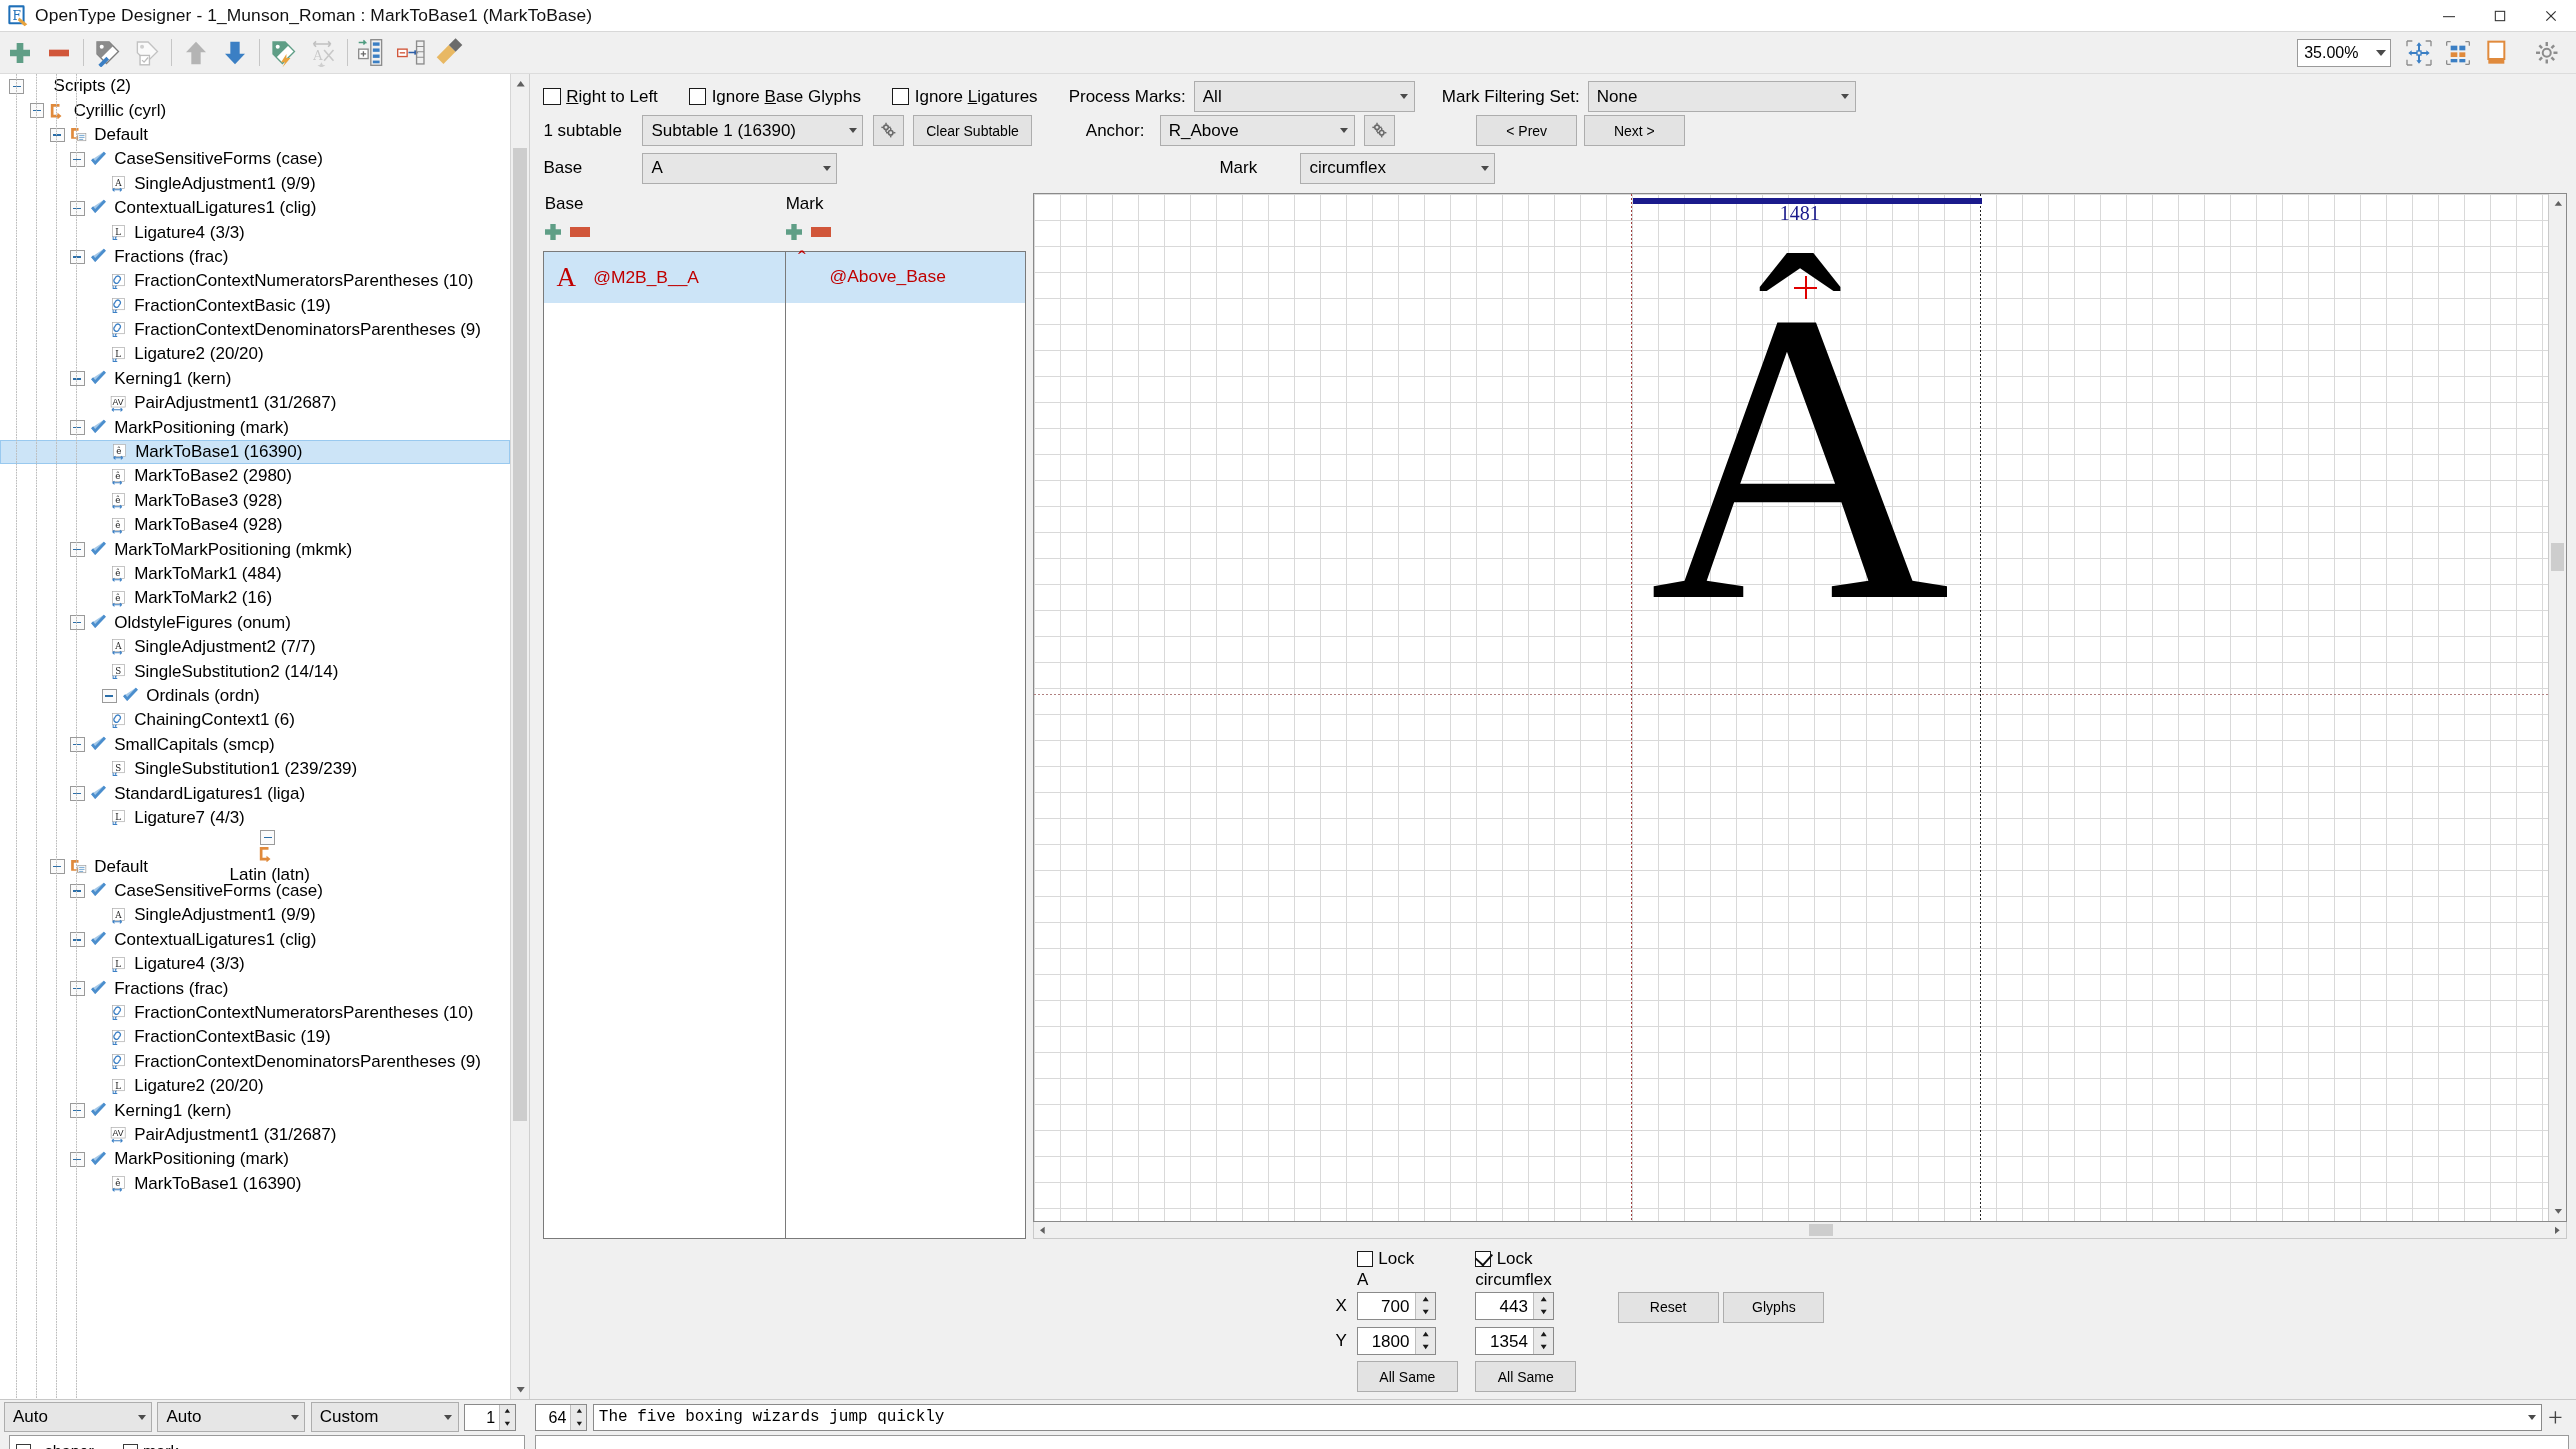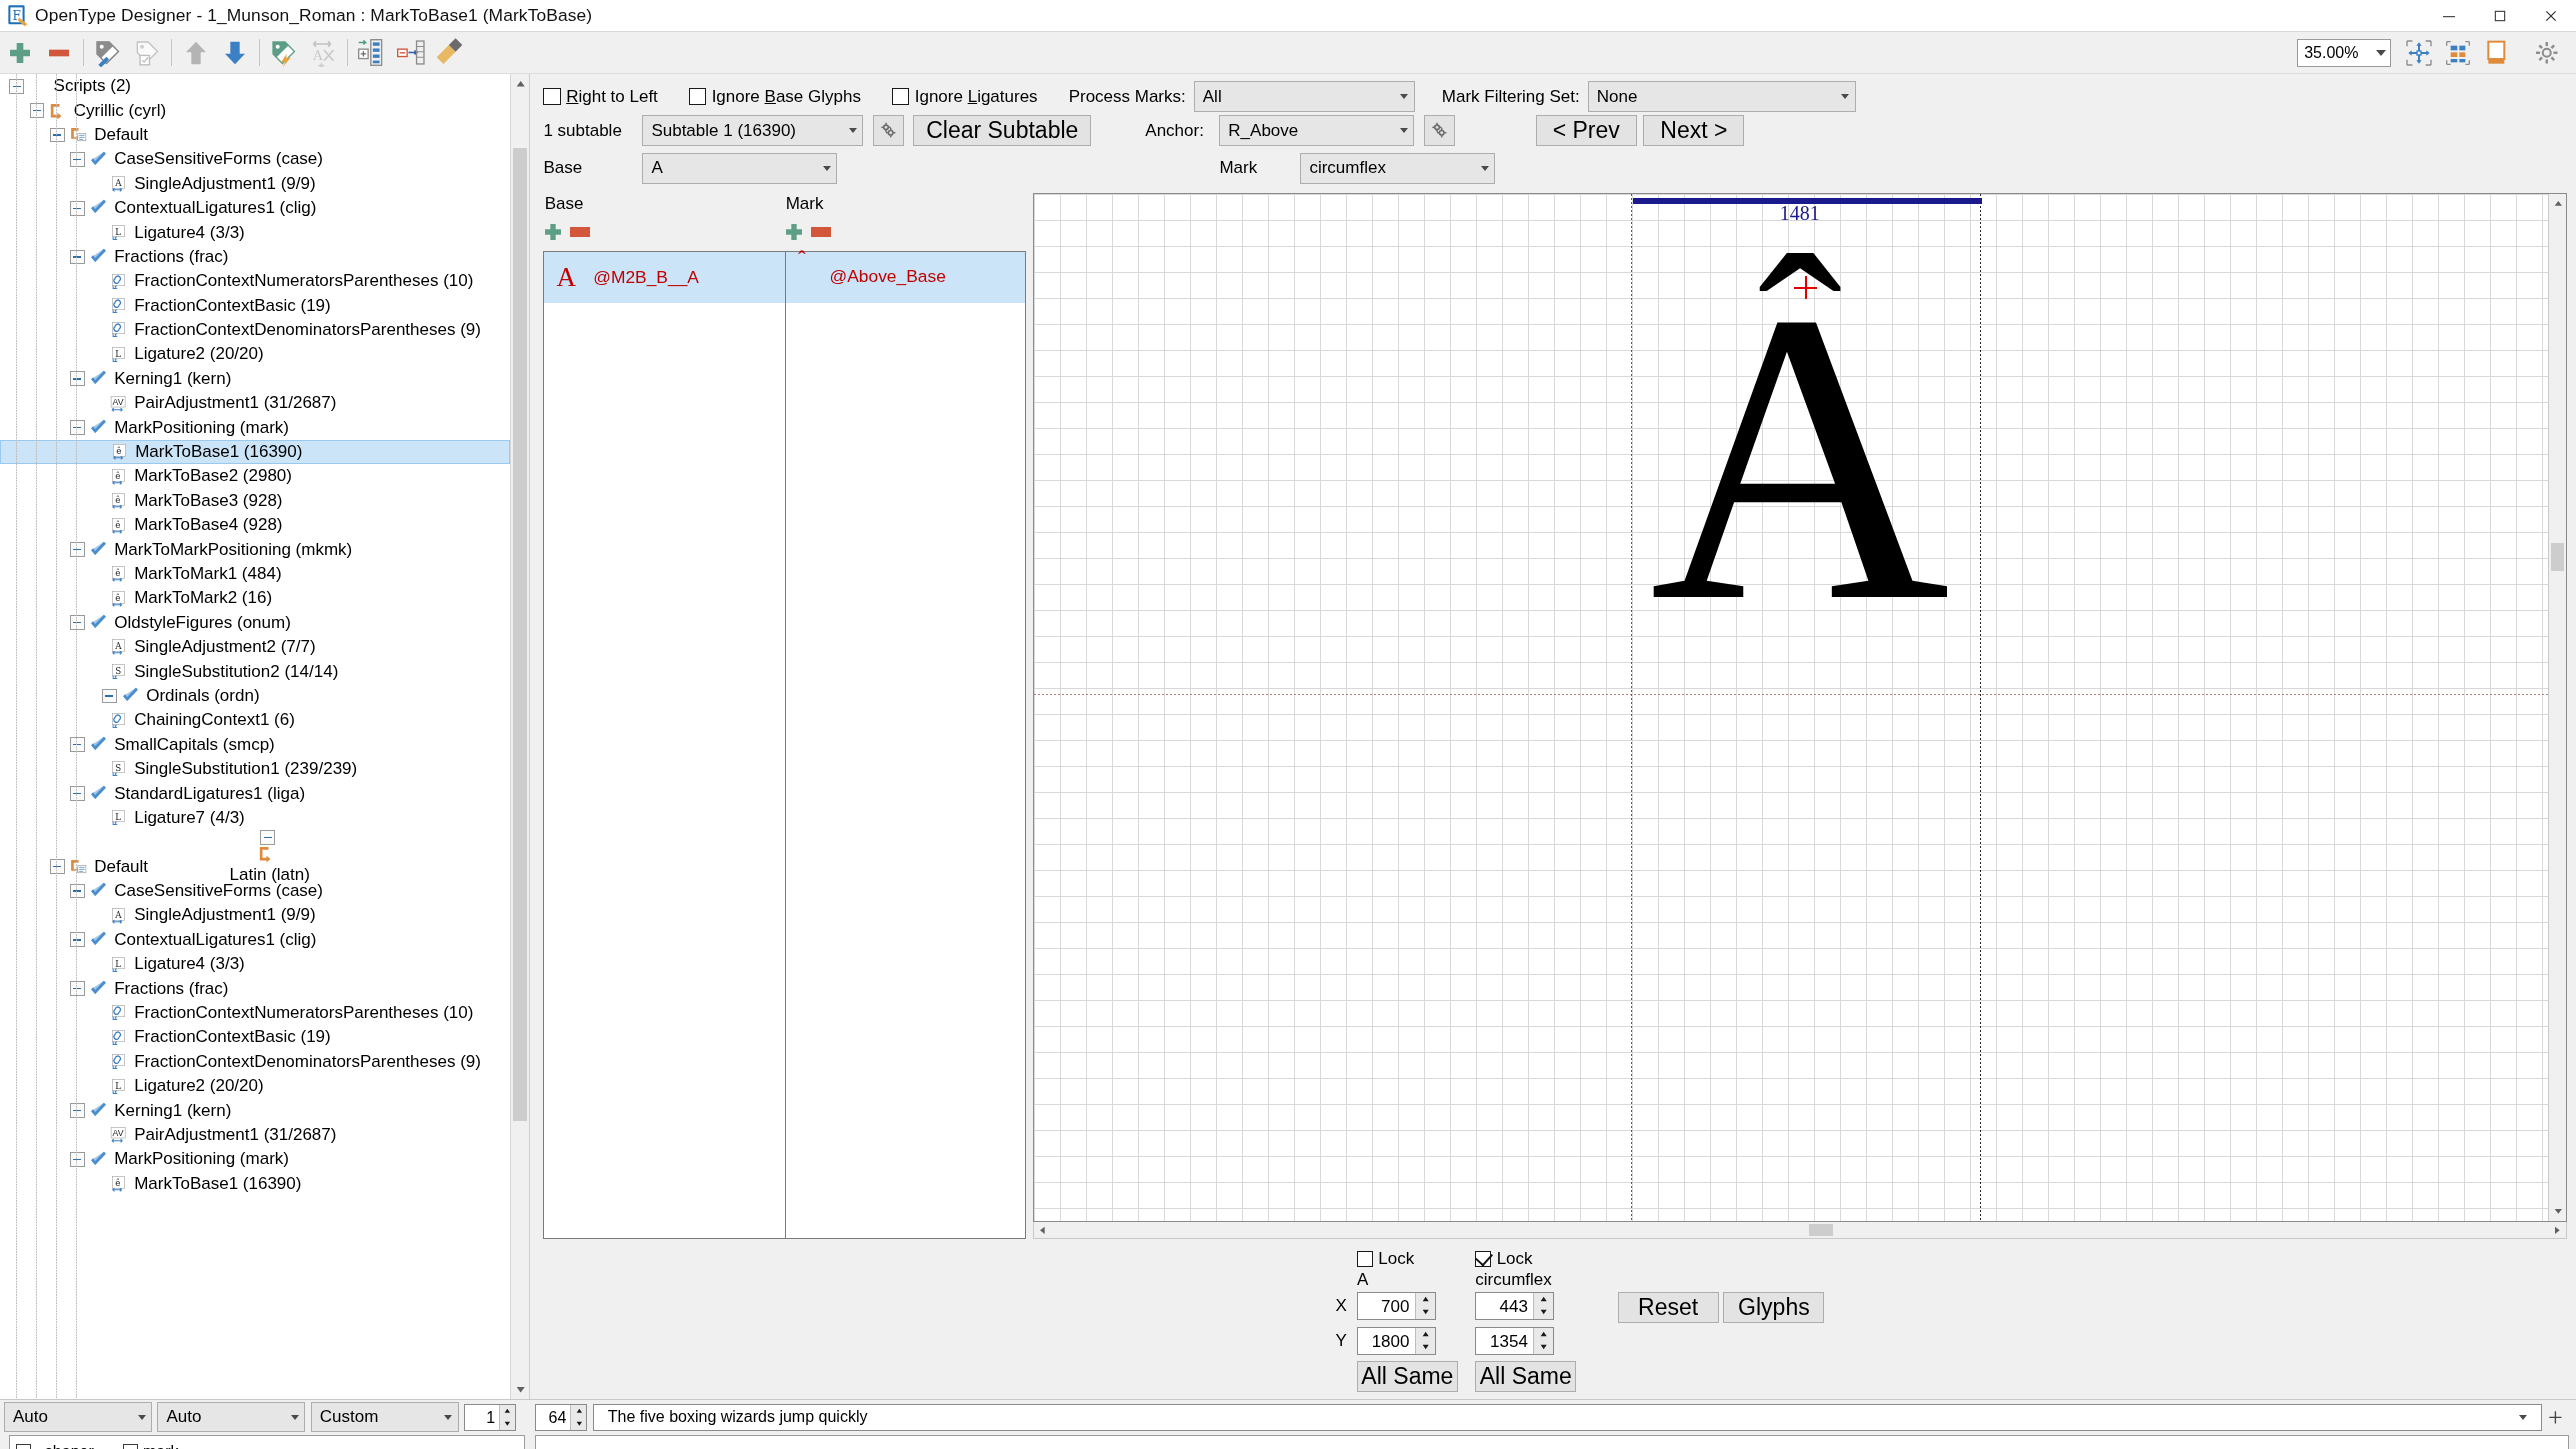--- a/index.html
+++ b/index.html
@@ -116,21 +116,21 @@
 
   .combo {
     height: 31px; background: #e6e6e6; border: 0.7px solid #adadad;
     display: flex; align-items: center; padding: 0 5.4px 0 8px;
     font-size: 17px; color: #000;
   }
   .combo .val { flex: 1 1 auto; overflow: hidden; white-space: nowrap; }
   .btn {
     height: 31px; background: #e3e3e3; border: 0.7px solid #adadad;
     display: inline-flex; align-items: center; justify-content: center;
-    font-size: 23px; padding: 0 12px; white-space: nowrap;
+    font-size: 14px; padding: 0 12px; white-space: nowrap;
   }
   .iconbtn {
     width: 31px; height: 31px; background: #e3e3e3; border: 0.7px solid #adadad;
     display: inline-flex; align-items: center; justify-content: center;
   }
 
   
   #workrow { display: flex; flex: 1 1 auto; min-height: 0; padding: 5.4px 0 0 13.4px; }
   #listpane { width: 483px; flex: 0 0 483px; display: flex; flex-direction: column; }
   .listheads { display: flex; }
@@ -203,21 +203,21 @@
   .featitem { display: flex; align-items: center; height: 21px; font-size: 16px; }
   .fcbx { width: 14.8px; height: 14.8px; border: 0.7px solid #3a3a3a; background: #fff; margin-right: 5.4px;
           display: inline-flex; align-items: center; justify-content: center; flex: 0 0 14.8px; }
   #btm-right { flex: 1 1 auto; display: flex; flex-direction: column; min-width: 0; }
   #samplerow { display: flex; align-items: center; height: 32px; padding: 2.7px 6.7px 0 5.4px; gap: 0; }
   .sizespin { display: flex; width: 52px; height: 27px; border: 0.7px solid #8a8a8a; background: #fff; }
   .sizespin .sv { flex: 1 1 auto; text-align: right; padding-right: 4px; font-size: 16px; line-height: 25.5px; }
   .sizespin .sbtns { width: 16px; border-left: 0.7px solid #bdbdbd; background: #e9e9e9; display: flex; flex-direction: column; }
   .sizespin .sbtns div { flex: 1 1 50%; display: flex; align-items: center; justify-content: center; }
   #sampleinput { flex: 1 1 auto; height: 27px; border: 0.7px solid #8a8a8a; background: #fff;
-                 display: flex; align-items: center; padding: 0 14px; font-size: 16px; min-width: 0; }
+                 display: flex; align-items: center; padding: 0 5px; font-size: 16px; min-width: 0; font-family: Liberation Mono, monospace; }
   #sampleinput .txt { flex: 1 1 auto; white-space: nowrap; overflow: hidden; }
   .plusbtn { width: 27px; height: 27px; display: flex; align-items: center; justify-content: center; font-size: 20px; color: #333; }
   #preview { flex: 1 1 auto; background: #fff; border: 0.7px solid #9a9a9a; margin: 2.7px 6.7px 0 5.4px;
              display: flex; align-items: center; overflow: hidden; min-height: 0; }
 </style>
 </head>
 <body>
 
 <div id="titlebar">
   <span class="app-icon">

